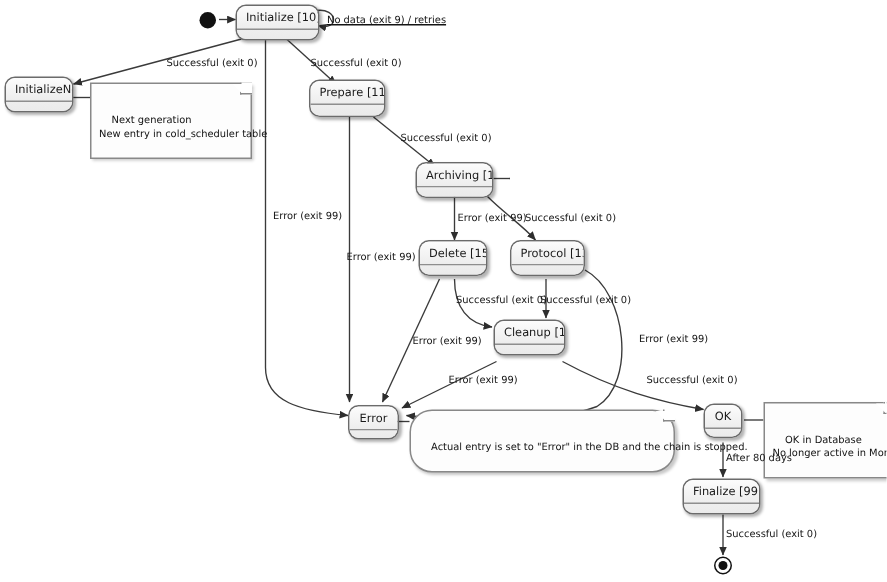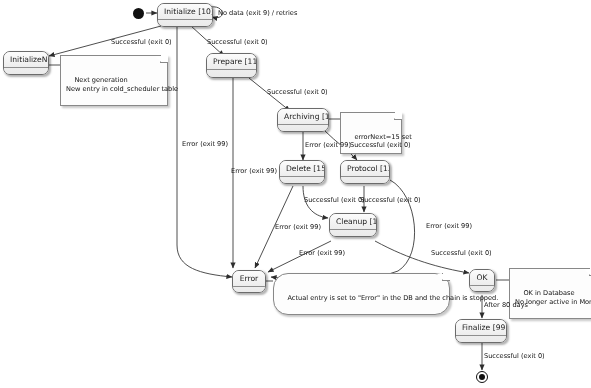--- a/index.html
+++ b/index.html
@@ -239,37 +239,33 @@
   <div class="end-node" style="left:476px; top:371px;">
     <span class="inner"></span>
   </div>
 
   <div class="note" style="left:60px; top:55px; width:108px;">
     <span class="fold"></span>
     <span>Next generation
 New entry in cold_scheduler table</span>
   </div>
 
-  <div class="note" style="left:340px; top:112px; width:62px;">
-    <span class="fold"></span>
-    <span>errorNext=15 set</span>
-  </div>
 
   <div class="note" style="left:273px; top:273px; width:177px;border-radius:15px;">
     <span class="fold"></span>
     <span>Actual entry is set to "Error" in the DB and the chain is stopped.</span>
   </div>
 
   <div class="note" style="left:509px; top:268px; width:88px;">
     <span class="fold"></span>
     <span>OK in Database
 No longer active in Monitor</span>
   </div>
 
-  <div class="elabel" style="left:218px; top:9px;">No data (exit 9) / retries</div>
+  <div class="elabel" style="left:218px; top:9px;text-decoration:underline;">No data (exit 9) / retries</div>
 
   <div class="elabel" style="left:111px; top:38px;">Successful (exit 0)</div>
 
   <div class="elabel" style="left:207px; top:38px;">Successful (exit 0)</div>
 
   <div class="elabel" style="left:182px; top:140px;">Error (exit 99)</div>
 
   <div class="elabel" style="left:267px; top:88px;">Successful (exit 0)</div>
 
   <div class="elabel" style="left:231px; top:167px;">Error (exit 99)</div>

